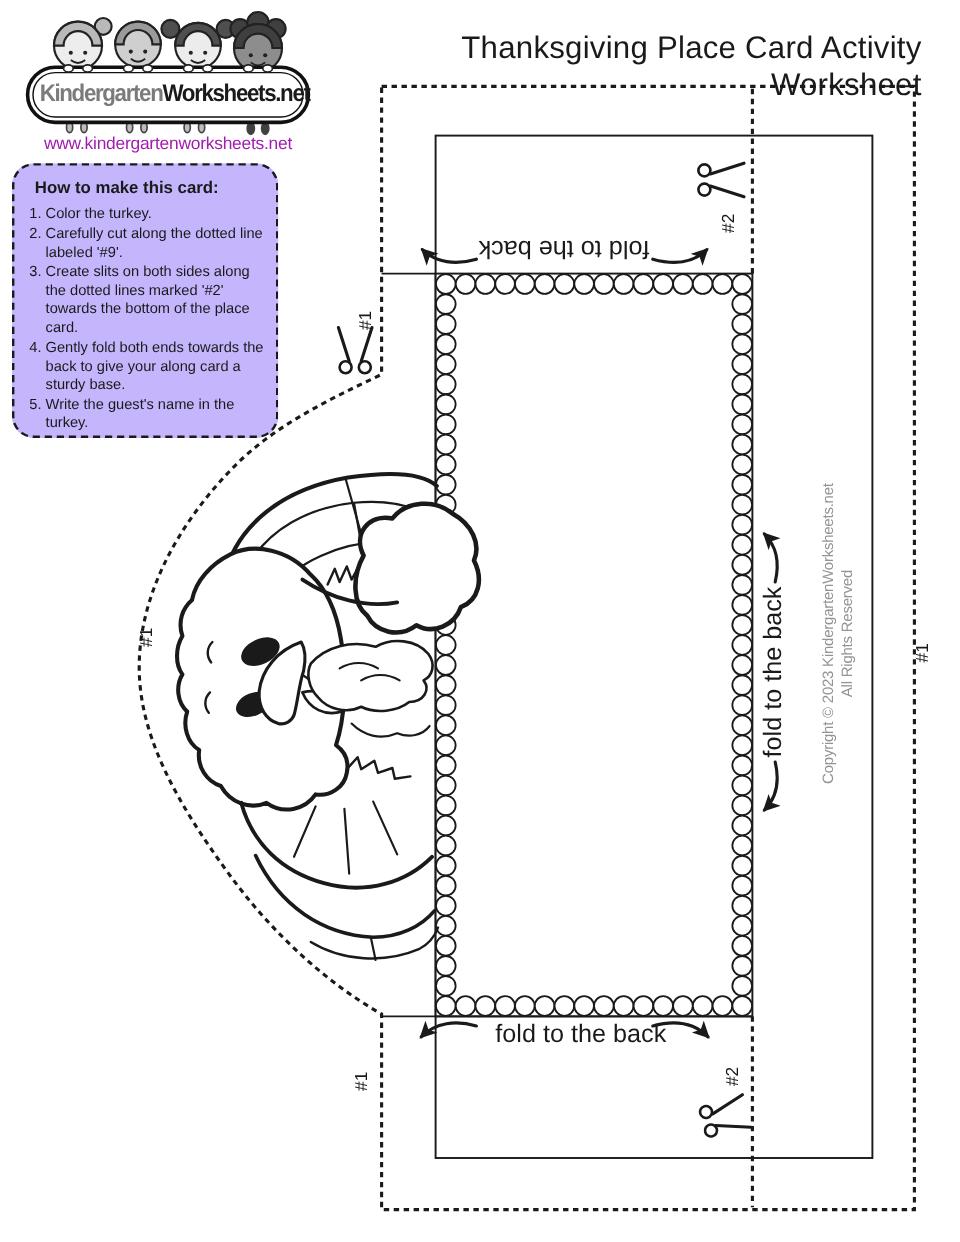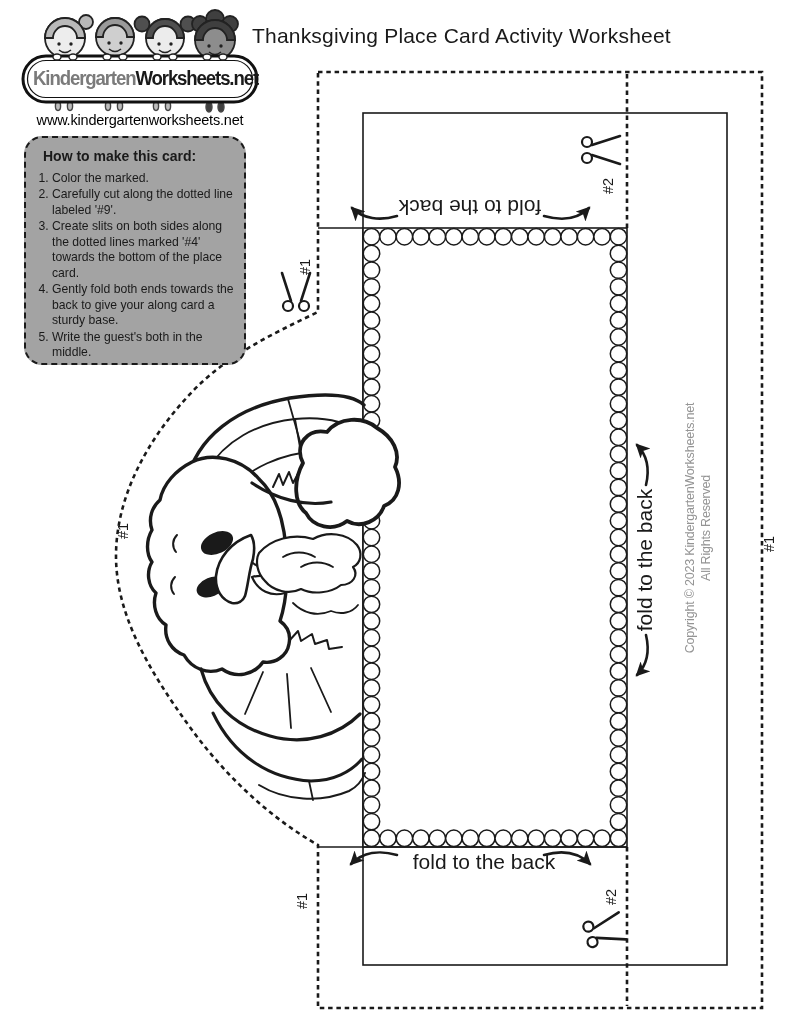--- a/index.html
+++ b/index.html
@@ -1,23 +1,23 @@
 <!DOCTYPE html>
 <html><head>
 <meta charset="utf-8">
 <style>
   html,body{margin:0;padding:0}
   body{width:800px;height:1035px;background:#fff;font-family:"Liberation Sans",sans-serif;color:#1a1a1a;position:relative;overflow:hidden}
   .abs{position:absolute}
   .art{position:absolute;left:0;top:0}
-  .title{left:252px;top:24px;width:516px;text-align:left;font-size:21px;letter-spacing:.2px}
+  .title{left:252px;top:24px;width:516px;text-align:right;font-size:26px;letter-spacing:.2px}
   .brand{left:25px;top:64px;width:230px;height:28px;line-height:28px;text-align:center;font-weight:bold;font-size:20px;letter-spacing:-1.2px;white-space:nowrap;transform:scaleX(.93);transform-origin:center}
   .brand .gray{color:#7b7b7b}
-  .url{left:18px;top:112px;width:244px;text-align:center;font-size:14.5px;color:#000000;letter-spacing:-.2px}
-  .instructions{left:24px;top:136px;width:222px;height:229px;border:2.5px dashed #1a1a1a;border-radius:18px;box-sizing:border-box;padding:8px 6px 6px 10px;background:#a3a3a3}
+  .url{left:18px;top:112px;width:244px;text-align:center;font-size:14.5px;color:#a21caf;letter-spacing:-.2px}
+  .instructions{left:10px;top:136px;width:222px;height:229px;border:2.5px dashed #1a1a1a;border-radius:18px;box-sizing:border-box;padding:8px 6px 6px 10px;background:#c4b5fd}
   .instructions h3{margin:2px 0 7px 7px;font-size:14px}
   .instructions ol{margin:0;padding-left:16px;font-size:12.2px;line-height:1.27}
   .instructions li{margin:0 0 1px 0}
   .fold{font-size:21px;white-space:nowrap;text-align:center}
   .fold-top{left:370px;top:195px;width:200px;transform:rotate(180deg)}
   .fold-bottom{left:384px;top:850px;width:200px}
   .fold-right{left:544px;top:549px;width:200px;height:22px;transform:rotate(-90deg)}
   .cutlabel{position:absolute;width:40px;height:16px;font-size:14.5px;line-height:16px;text-align:center;transform:rotate(-90deg);white-space:nowrap}
   .copyright{left:559px;top:511px;width:280px;height:34px;transform:rotate(-90deg);text-align:center;color:#949494;font-size:12.5px;line-height:1.3;letter-spacing:-.2px}
 </style>
@@ -280,25 +280,25 @@
 
 <div class="abs title">Thanksgiving Place Card Activity Worksheet</div>
 
 <div class="abs brand"><span class="gray">Kindergarten</span><span>Worksheets.net</span></div>
 
 <div class="abs url">www.kindergartenworksheets.net</div>
 
 <div class="abs instructions">
   <h3>How to make this card:</h3>
   <ol>
-    <li>Color the marked.</li>
+    <li>Color the turkey.</li>
     <li>Carefully cut along the dotted line labeled '#9'.</li>
-    <li>Create slits on both sides along the dotted lines marked '#4' towards the bottom of the place card.</li>
+    <li>Create slits on both sides along the dotted lines marked '#2' towards the bottom of the place card.</li>
     <li>Gently fold both ends towards the back to give your along card a sturdy base.</li>
-    <li>Write the guest's both in the middle.</li>
+    <li>Write the guest's name in the turkey.</li>
   </ol>
 </div>
 
 <div class="abs fold fold-top">fold to the back</div>
 <div class="abs fold fold-bottom">fold to the back</div>
 <div class="abs fold fold-right">fold to the back</div>
 
 <div class="cutlabel" style="left:285px;top:259px">#1</div>
 <div class="cutlabel" style="left:103px;top:523px">#1</div>
 <div class="cutlabel" style="left:282px;top:893px">#1</div>

